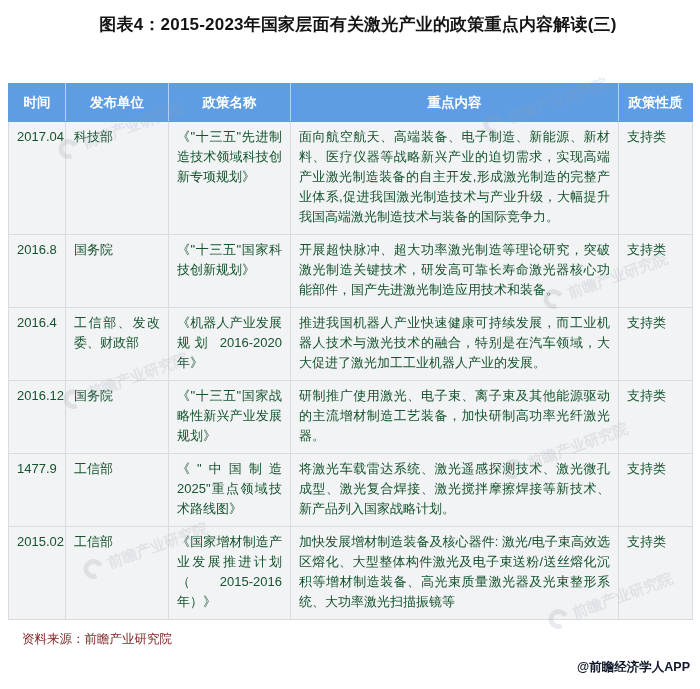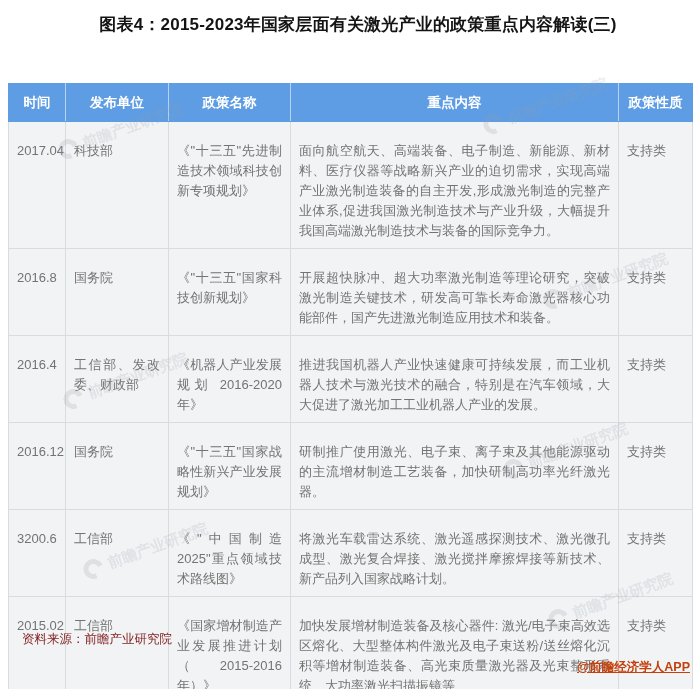--- a/index.html
+++ b/index.html
@@ -16,26 +16,26 @@
 
   thead th { background:#5E9DE3; color:#ffffff; font-size:13.5px; font-weight:bold;
              height:38px; text-align:center; vertical-align:middle;
              border-top:1px solid #5E9DE3; border-bottom:1px solid #5E9DE3;
              border-left:1px solid rgba(255,255,255,0.55);
              border-right:1px solid rgba(255,255,255,0.55); }
   thead th:first-child { border-left:1px solid #5E9DE3; }
   thead th:last-child  { border-right:1px solid #5E9DE3; }
 
   tbody td { background:#F2F3F4; border:1px solid #D9DCDF;
-             font-size:13px; color:#737373; line-height:20px;
-             padding:19px 8px 7px 8px; vertical-align:top; }
+             font-size:13px; color:#14532d; line-height:20px;
+             padding:5px 8px 7px 8px; vertical-align:top; }
   td.just { text-align:justify; }
 
   .footer-left  { position:absolute; left:10px;  top:631px; font-size:12.5px; color:#7f1d1d;padding-left:12px; }
-  .footer-right { position:absolute; right:10px; top:659px; font-size:12.5px; color:#c2410c; font-weight:bold;text-decoration:underline; }
+  .footer-right { position:absolute; right:10px; top:659px; font-size:12.5px; color:#0f172a; font-weight:bold; }
 
   
   .wm { position:absolute; display:flex; align-items:center; gap:6px;
         transform:rotate(-20deg); pointer-events:none; z-index:3;
         color:rgba(150,160,175,0.20); font-size:15px; font-weight:bold; white-space:nowrap; }
   .wm-logo { display:inline-block; width:20px; height:20px; border-radius:50%;
              border:5px solid rgba(150,160,175,0.22); border-right-color:transparent;
              transform:rotate(40deg); }
 </style>
 </head>
@@ -86,21 +86,21 @@
           <td>支持类</td>
         </tr>
         <tr>
           <td>2016.12</td>
           <td class="just">国务院</td>
           <td class="just">《"十三五"国家战略性新兴产业发展规划》</td>
           <td class="just">研制推广使用激光、电子束、离子束及其他能源驱动的主流增材制造工艺装备，加快研制高功率光纤激光器。</td>
           <td>支持类</td>
         </tr>
         <tr>
-          <td>3200.6</td>
+          <td>1477.9</td>
           <td class="just">工信部</td>
           <td class="just">《"中国制造2025"重点领域技术路线图》</td>
           <td class="just">将激光车载雷达系统、激光遥感探测技术、激光微孔成型、激光复合焊接、激光搅拌摩擦焊接等新技术、新产品列入国家战略计划。</td>
           <td>支持类</td>
         </tr>
         <tr>
           <td>2015.02</td>
           <td class="just">工信部</td>
           <td class="just">《国家增材制造产业发展推进计划（2015-2016 年）》</td>
           <td class="just">加快发展增材制造装备及核心器件: 激光/电子束高效选区熔化、大型整体构件激光及电子束送粉/送丝熔化沉积等增材制造装备、高光束质量激光器及光束整形系统、大功率激光扫描振镜等</td>

